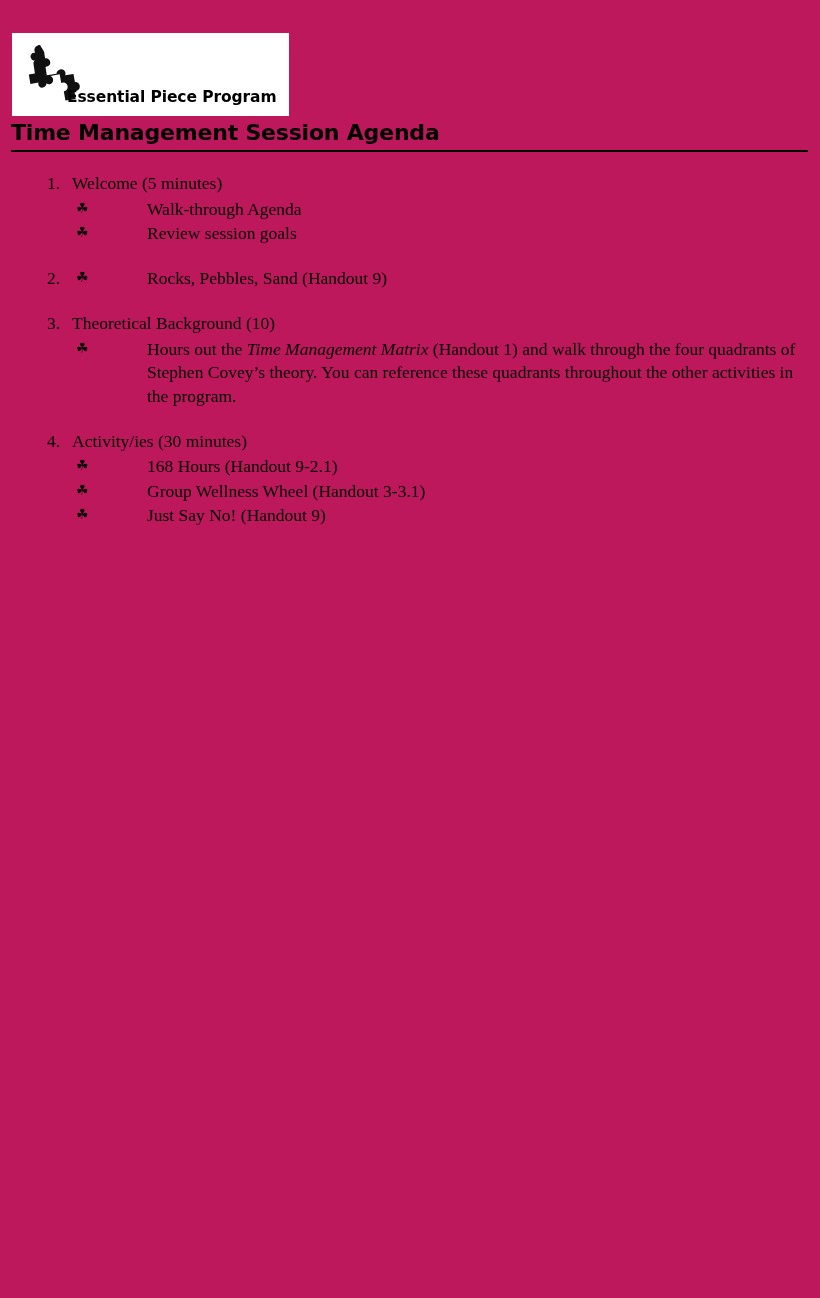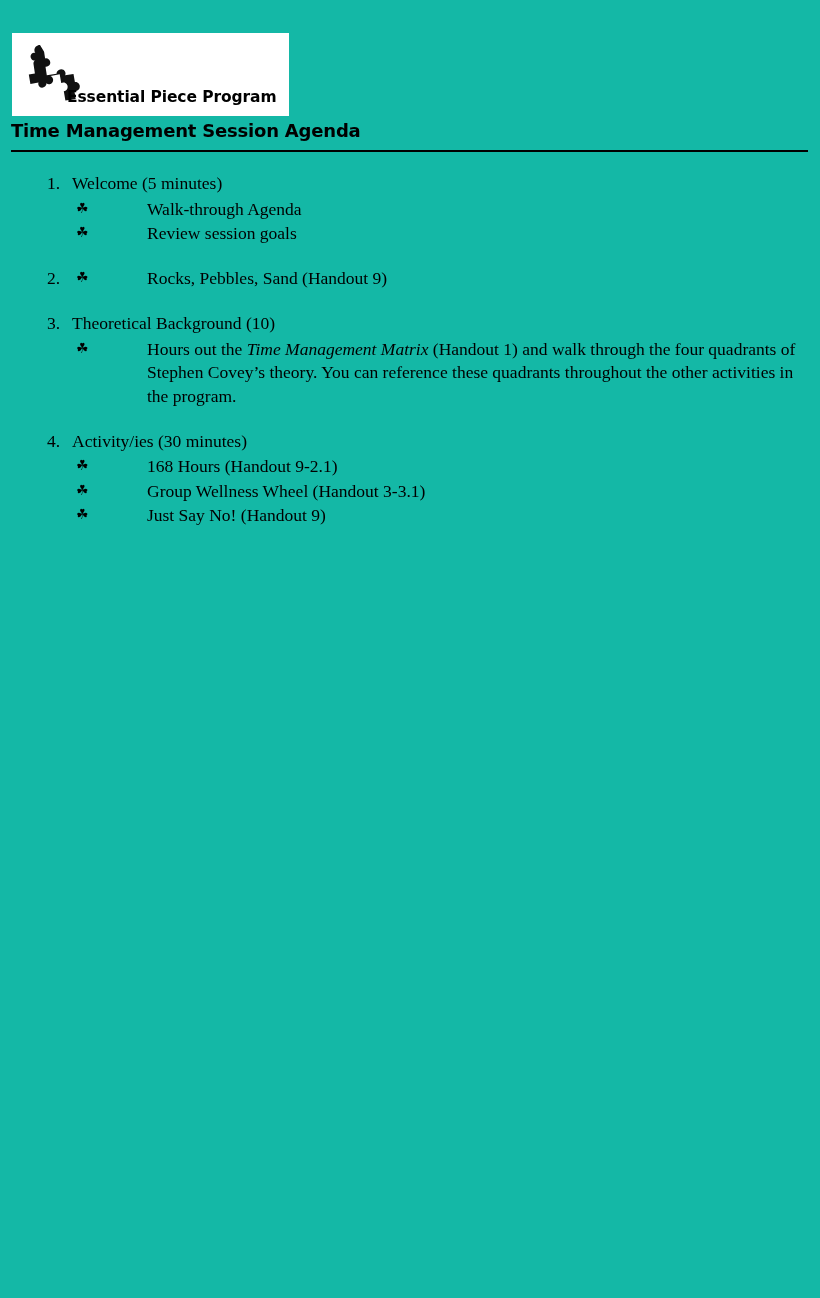--- a/index.html
+++ b/index.html
@@ -4,21 +4,21 @@
 <style>
   html, body {
     margin: 0;
     padding: 0;
     background: #f5f5f5;
   }
   .page {
     position: relative;
     width: 820px;
     height: 1298px;
-    background: #14b8a6;
+    background: #be185d;
     overflow: hidden;
     font-family: "Liberation Serif", serif;
     color: #000;
   }
 
   
   .logo-block {
     position: absolute;
     left: 12px;
     top: 33px;
@@ -45,21 +45,21 @@
     white-space: nowrap;
   }
 
   
   .doc-title {
     position: absolute;
     left: 11px;
     top: 120px;
     font-family: "DejaVu Sans", sans-serif;
     font-weight: bold;
-    font-size: 18px;
+    font-size: 22px;
     letter-spacing: -0.2px;
     white-space: nowrap;
   }
   .title-rule {
     position: absolute;
     left: 11px;
     top: 150px;
     width: 797px;
     height: 2px;
     background: #000;

